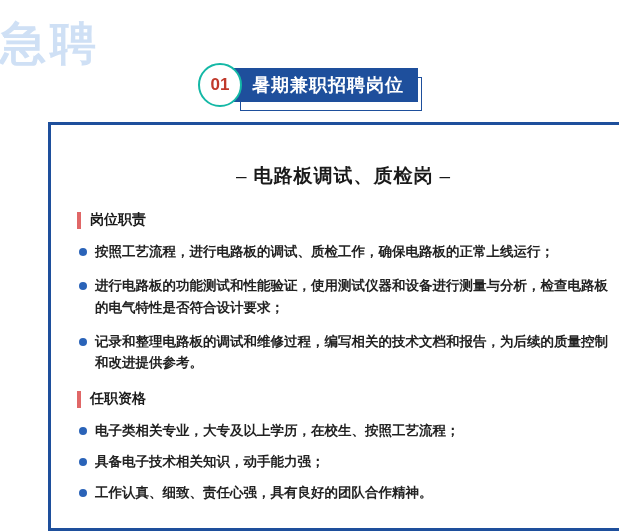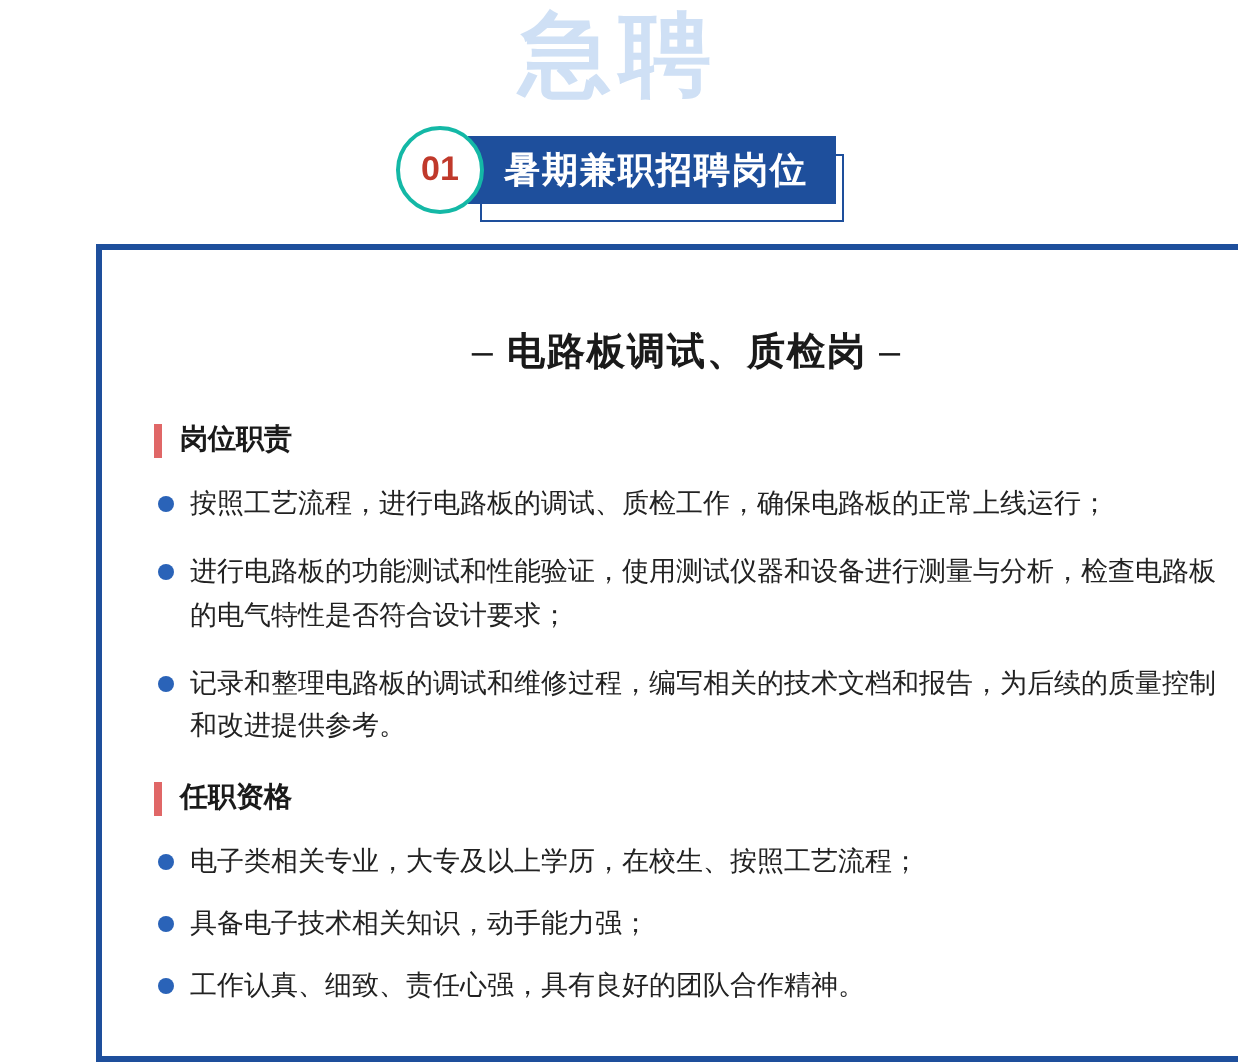--- a/index.html
+++ b/index.html
@@ -11,24 +11,24 @@
     height: 531px;
     background: #ffffff;
     font-family: "Liberation Sans", sans-serif;
     overflow: hidden;
     position: relative;
   }
 
   
   .brand-wrap {
     position: absolute;
-    top: 4px;
+    top: 20px;
     left: 0;
     width: 100%;
-    text-align: center;
+    text-align: left;
     pointer-events: none;
   }
   .brand-text {
     font-size: 46px;
     font-weight: bold;
     color: #cfe0f5;
     letter-spacing: 4px;
     line-height: 1;
     font-family: "Liberation Sans", sans-serif;
   }
@@ -145,20 +145,21 @@
   .bullet-dot {
     flex: 0 0 auto;
     width: 8px;
     height: 8px;
     border-radius: 50%;
     background: #2a63b8;
     margin: 7px 8px 0 2px;
   }
   .bullet-text {
     flex: 1 1 auto;
+    font-weight: bold;
   }
   .tight { margin-bottom: 9px; }
 </style>
 </head>
 <body>
 
 <div class="brand-wrap">
   <div class="brand-text">急聘</div>
 </div>
 

